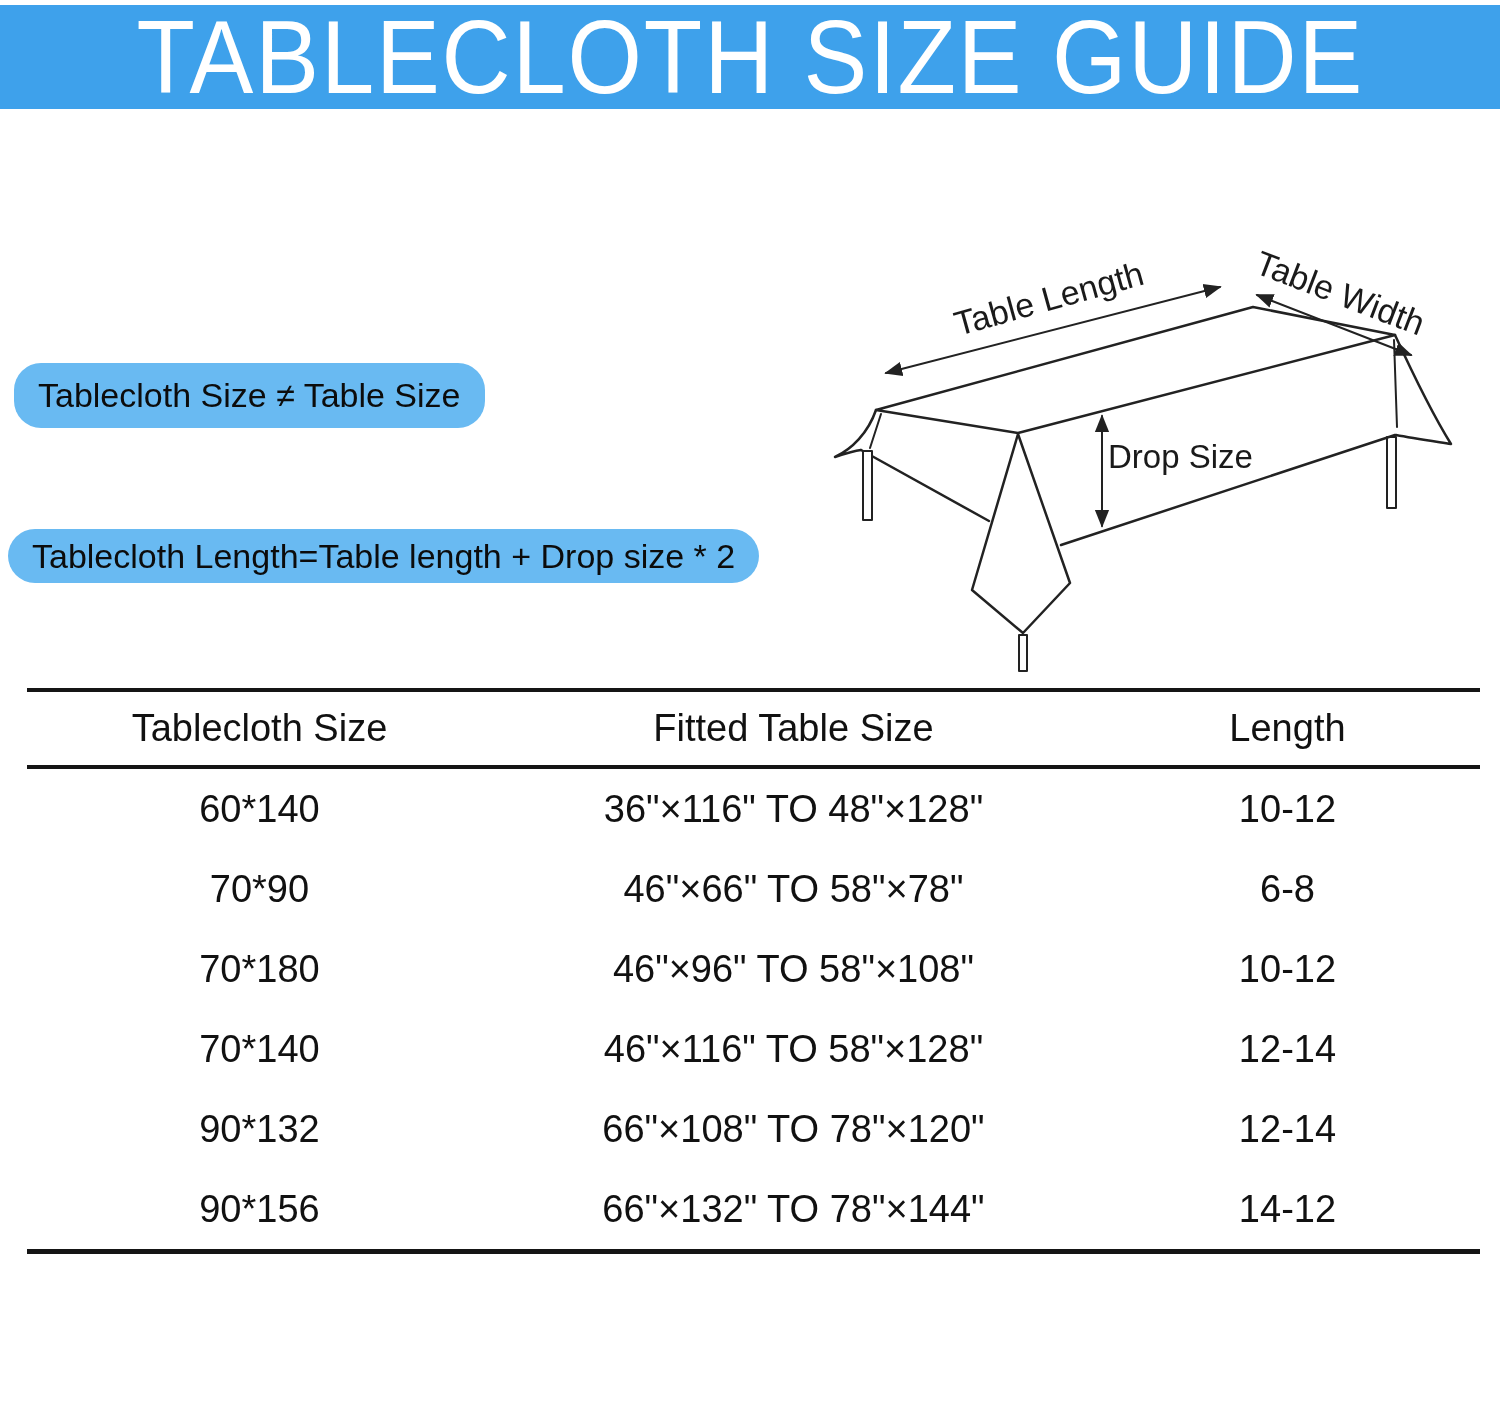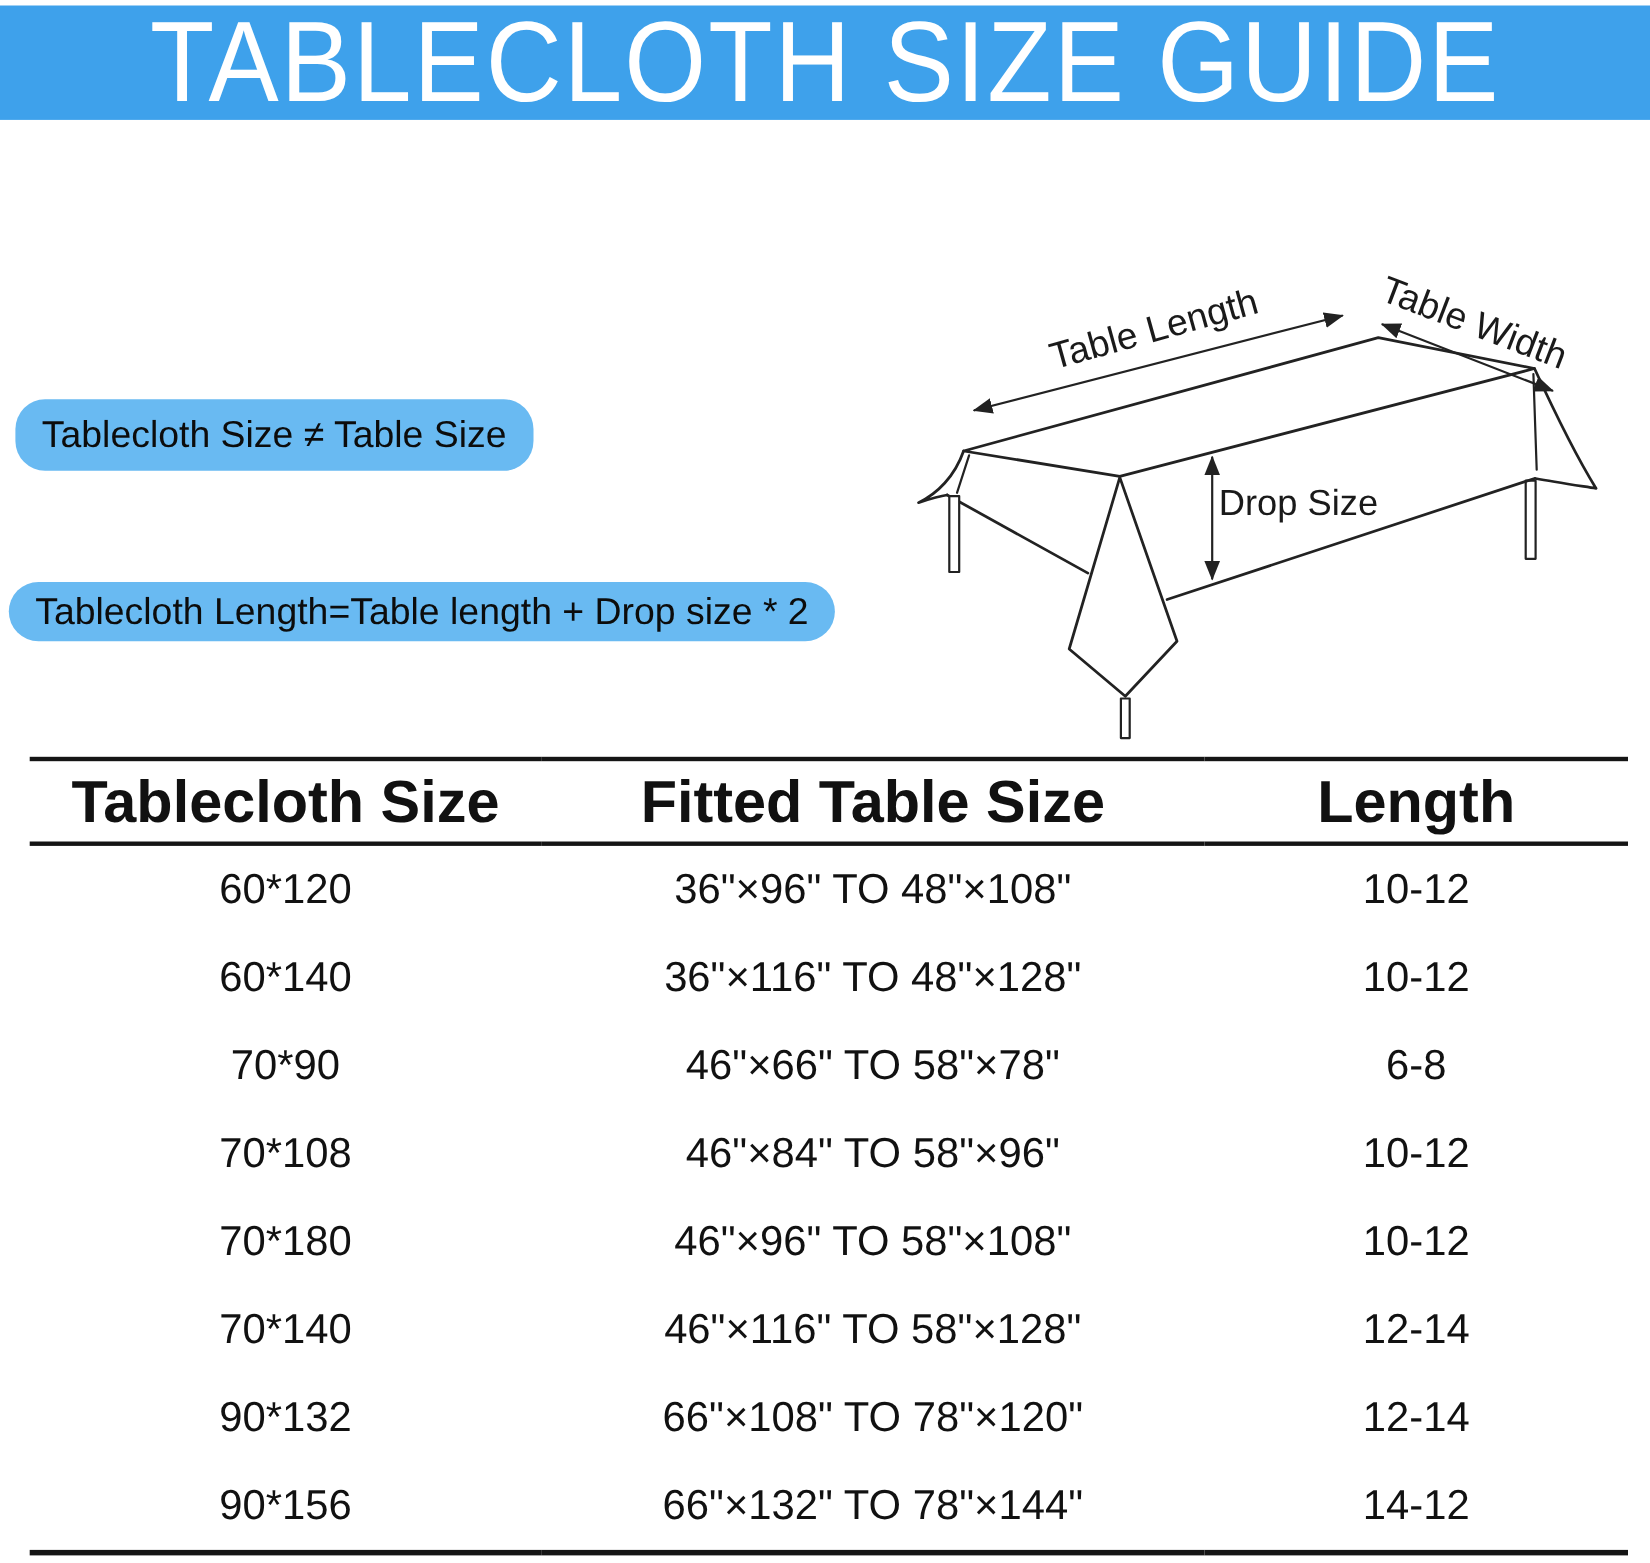--- a/index.html
+++ b/index.html
@@ -47,21 +47,21 @@
   .diagram text{fill:#1a1a1a;font-family:"Liberation Sans",sans-serif;}
 
   
   .size-table{
     position:absolute;left:27px;top:688px;width:1453px;
     border-collapse:collapse;text-align:center;
     border-top:4px solid var(--table-line,#151515);
     border-bottom:5px solid var(--table-line,#151515);
   }
   .size-table thead tr{border-bottom:4px solid var(--table-line,#151515);}
-  .size-table th{font-weight:700;font-size:54px;height:73px;padding:0;}
+  .size-table th{font-weight:400;font-size:38px;height:73px;padding:0;}
   .size-table td{font-size:38px;height:80px;padding:0;}
   .c1{width:32%;} .c2{width:41.5%;} .c3{width:26.5%;}
 </style>
 </head>
 <body>
 
 <div class="page">
 
   <header class="banner">
     <h1>TABLECLOTH SIZE GUIDE</h1>
@@ -109,38 +109,28 @@
       </colgroup>
     <thead>
       <tr>
         <th>Tablecloth Size</th>
         <th>Fitted Table Size</th>
         <th>Length</th>
       </tr>
     </thead>
     <tbody>
         <tr>
-          <td>60*120</td>
-          <td>36"×96" TO 48"×108"</td>
-          <td>10-12</td>
-        </tr>
-        <tr>
           <td>60*140</td>
           <td>36"×116" TO 48"×128"</td>
           <td>10-12</td>
         </tr>
         <tr>
           <td>70*90</td>
           <td>46"×66" TO 58"×78"</td>
           <td>6-8</td>
-        </tr>
-        <tr>
-          <td>70*108</td>
-          <td>46"×84" TO 58"×96"</td>
-          <td>10-12</td>
         </tr>
         <tr>
           <td>70*180</td>
           <td>46"×96" TO 58"×108"</td>
           <td>10-12</td>
         </tr>
         <tr>
           <td>70*140</td>
           <td>46"×116" TO 58"×128"</td>
           <td>12-14</td>

